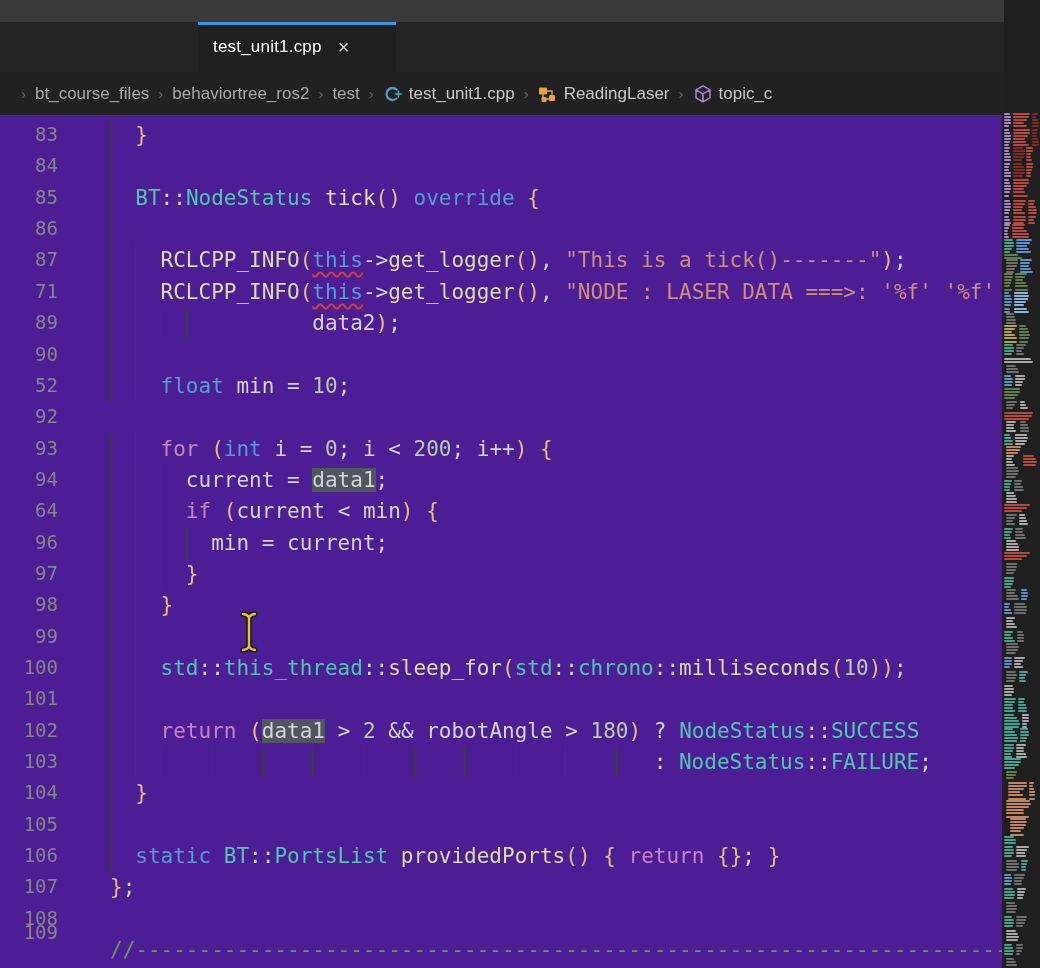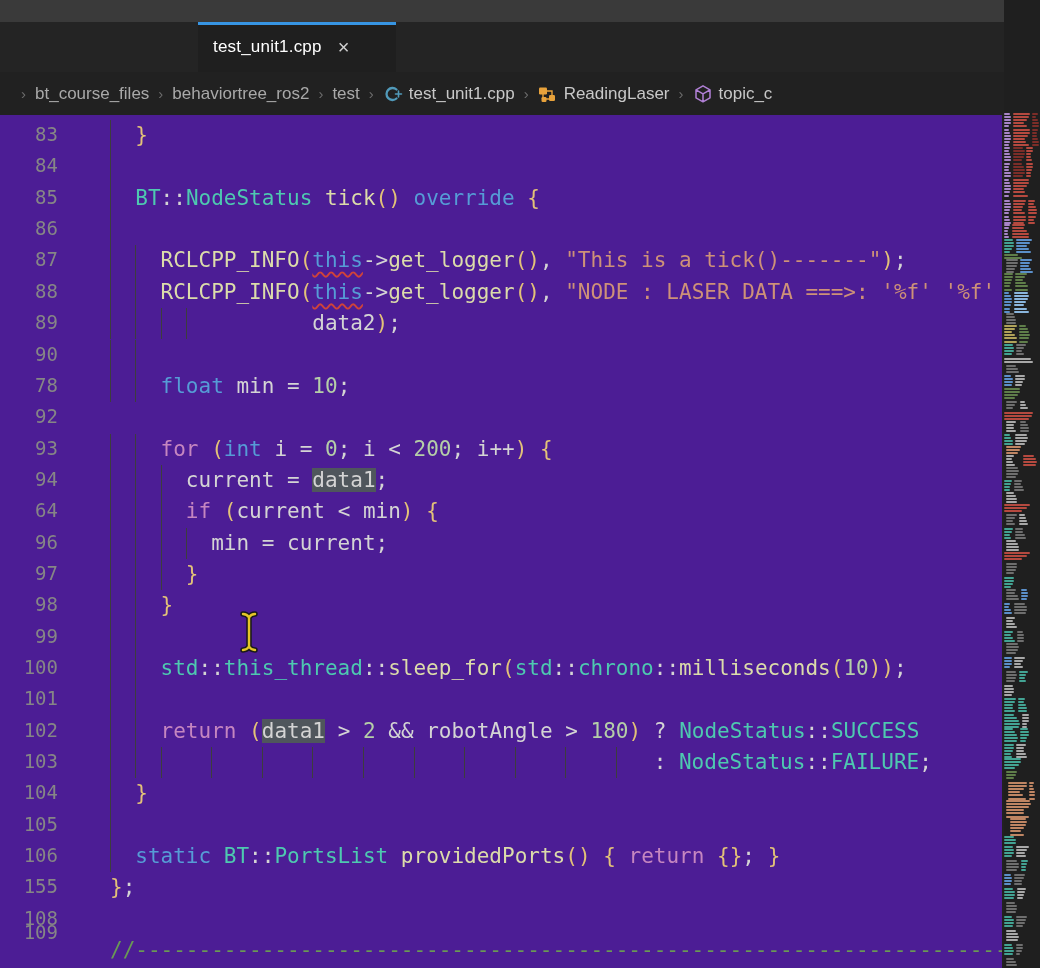--- a/index.html
+++ b/index.html
@@ -115,40 +115,40 @@
       </span>
     </div>
 
   <div id="editor">
     <div id="gutter">
         <div class="lnum" style="top: 8.05px;">83</div>
         <div class="lnum" style="top: 39.4px;">84</div>
         <div class="lnum" style="top: 70.75px;">85</div>
         <div class="lnum" style="top: 102.1px;">86</div>
         <div class="lnum" style="top: 133.45px;">87</div>
-        <div class="lnum" style="top: 164.8px;">88</div>
+        <div class="lnum" style="top: 164.8px;">71</div>
         <div class="lnum" style="top: 196.15px;">89</div>
         <div class="lnum" style="top: 227.5px;">90</div>
-        <div class="lnum" style="top: 258.85px;">78</div>
+        <div class="lnum" style="top: 258.85px;">52</div>
         <div class="lnum" style="top: 290.2px;">92</div>
         <div class="lnum" style="top: 321.55px;">93</div>
         <div class="lnum" style="top: 352.9px;">94</div>
         <div class="lnum" style="top: 384.25px;">64</div>
         <div class="lnum" style="top: 415.6px;">96</div>
         <div class="lnum" style="top: 446.95px;">97</div>
         <div class="lnum" style="top: 478.3px;">98</div>
         <div class="lnum" style="top: 509.65px;">99</div>
         <div class="lnum" style="top: 541px;">100</div>
         <div class="lnum" style="top: 572.35px;">101</div>
         <div class="lnum" style="top: 603.7px;">102</div>
         <div class="lnum" style="top: 635.05px;">103</div>
         <div class="lnum" style="top: 666.4px;">104</div>
         <div class="lnum" style="top: 697.75px;">105</div>
         <div class="lnum" style="top: 729.1px;">106</div>
-        <div class="lnum" style="top: 760.45px;">155</div>
+        <div class="lnum" style="top: 760.45px;">107</div>
         <div class="lnum" style="top: 791.8px;">108</div>
         <div class="lnum" style="top: 806px;">109</div>
       </div>
     <div id="code">
         <div class="line" style="top: -26.3px; height: 31.35px; line-height: 31.35px;"><span class="txt"><span class="tk-str">   "%f",</span></span></div>
         <div class="line" style="top: 5.05px; height: 31.35px; line-height: 31.35px;"><span class="guide" style="left: 110px; height: 31.35px;"></span><span class="txt"><span class="tk-pln">  </span><span class="tk-br">}</span></span></div>
         <div class="line" style="top: 36.4px; height: 31.35px; line-height: 31.35px;"><span class="guide" style="left: 110px; height: 31.35px;"></span><span class="txt"></span></div>
         <div class="line" style="top: 67.75px; height: 31.35px; line-height: 31.35px;"><span class="guide" style="left: 110px; height: 31.35px;"></span><span class="txt"><span class="tk-pln">  </span><span class="tk-typ">BT</span><span class="tk-pun">::</span><span class="tk-typ">NodeStatus</span><span class="tk-pln"> </span><span class="tk-fn">tick</span><span class="tk-br">()</span><span class="tk-pln"> </span><span class="tk-kw">override</span><span class="tk-pln"> </span><span class="tk-br">{</span></span></div>
         <div class="line" style="top: 99.1px; height: 31.35px; line-height: 31.35px;"><span class="guide" style="left: 110px; height: 31.35px;"></span><span class="txt"></span></div>
         <div class="line" style="top: 130.45px; height: 31.35px; line-height: 31.35px;"><span class="guide" style="left: 110px; height: 31.35px;"></span><span class="guide" style="left: 135.3px; height: 31.35px;"></span><span class="txt"><span class="tk-pln">    </span><span class="tk-fn">RCLCPP_INFO</span><span class="tk-br">(</span><span class="tk-kw sq">this</span><span class="tk-pun">-&gt;</span><span class="tk-fn">get_logger</span><span class="tk-br">()</span><span class="tk-pun">, </span><span class="tk-str">"This is a tick()-------"</span><span class="tk-br">)</span><span class="tk-pun">;</span></span></div>

